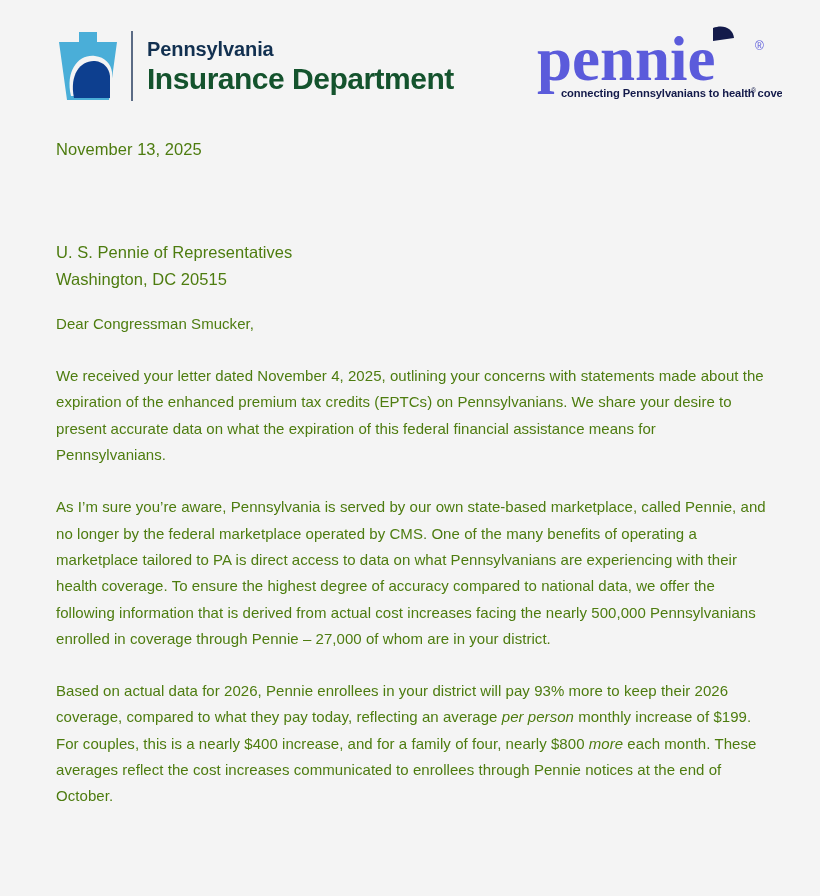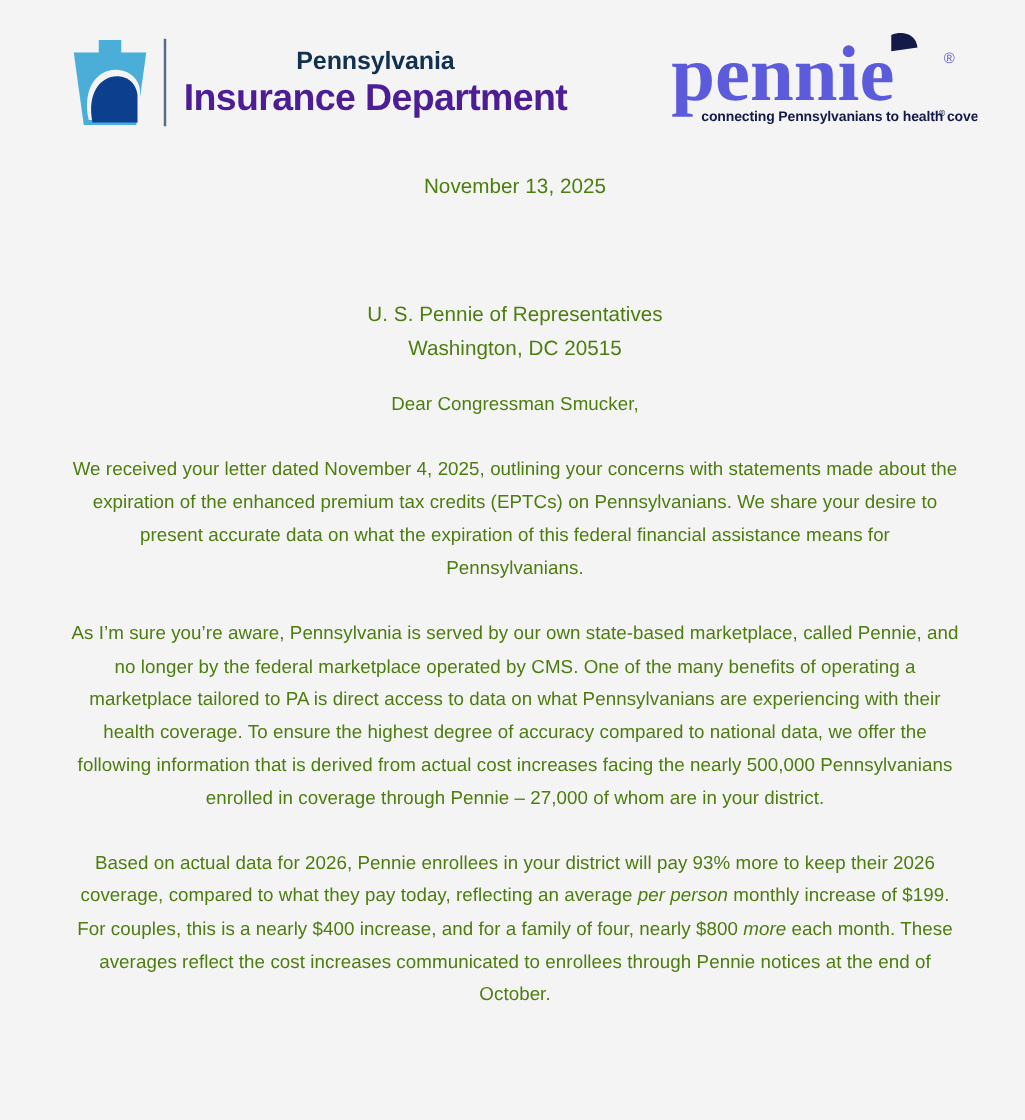--- a/index.html
+++ b/index.html
@@ -13,21 +13,20 @@
     font-family: "Liberation Sans", sans-serif;
     color: #0c1733;
     overflow: hidden;
   }
 
   .page {
     position: relative;
     width: 820px;
     height: 896px;
     background: #f4f4f4;
-    text-align: center;
   }
 
   
   .letterhead {
     position: absolute;
     top: 0;
     left: 0;
     right: 0;
     height: 120px;
   }
@@ -65,21 +64,21 @@
   .pid-line1 {
     font-size: 20px;
     font-weight: 600;
     color: #123050;
     letter-spacing: -0.1px;
     margin-bottom: 5px;
   }
   .pid-line2 {
     font-size: 30px;
     font-weight: 700;
-    color: #4c1d95;
+    color: #14532d;
     letter-spacing: -0.5px;
   }
 
   .pennie-logo {
     position: absolute;
     left: 537px;
     top: 24px;
     width: 245px;
     height: 82px;
   }

